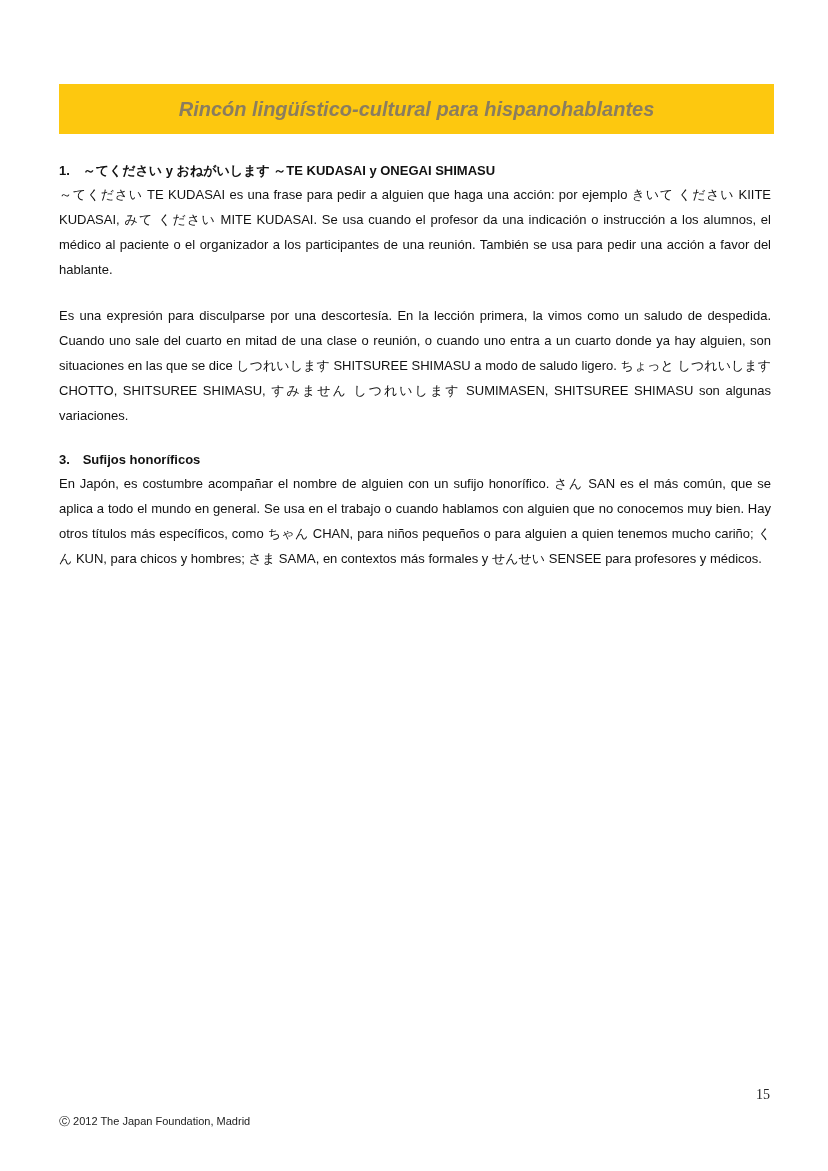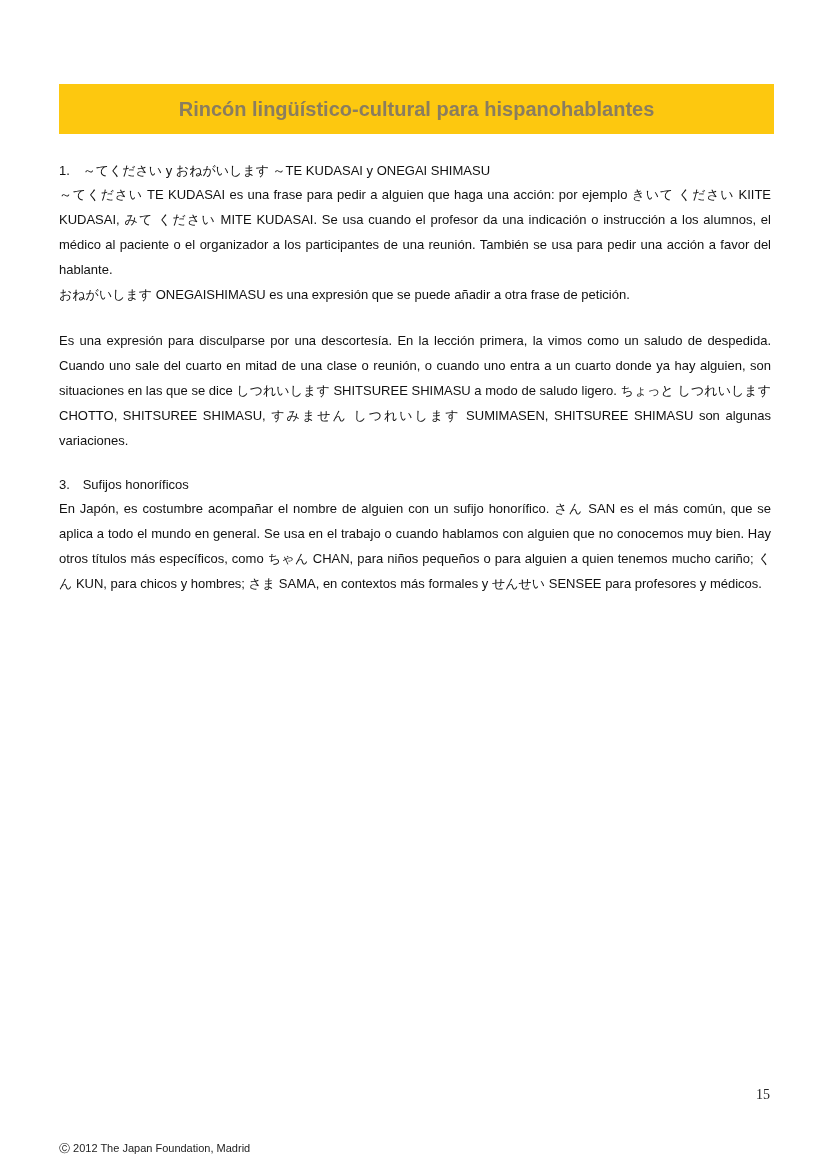--- a/index.html
+++ b/index.html
@@ -18,57 +18,58 @@
     .banner {
       position: absolute;
       left: 59px;
       top: 84px;
       width: 715px;
       height: 50px;
       background: #fdc80f;
       display: flex;
       align-items: center;
       justify-content: center;
+      font-style: italic;
     }
     .banner-title {
       font-size: 20px;
       font-weight: bold;
       color: #8a7d5f;
       letter-spacing: 0px;
     }
     .content {
       position: absolute;
       left: 59px;
       top: 160px;
       width: 712px;
     }
     .section {
       margin-bottom: 21px;
     }
     .section-heading {
       font-size: 13px;
-      font-weight: normal;
+      font-weight: bold;
       line-height: 22px;
       margin: 0;
       white-space: nowrap;
     }
     .section-heading .num {
       display: inline-block;
       width: 20px;
     }
     .para {
       font-size: 13px;
       line-height: 25px;
       margin: 0;
       text-align: justify;
     }
     .footer-left {
       position: absolute;
       left: 59px;
-      top: 1141px;
+      top: 1114px;
       font-size: 11px;
       color: #222;
     }
     .footer-right {
       position: absolute;
       right: 58px;
       top: 1087px;
       font-family: "Liberation Serif", "DejaVu Serif", serif;
       font-size: 14px;
       color: #222;
@@ -83,21 +84,20 @@
 </div>
 
 <div class="content">
 
   <div class="section">
     <h2 class="section-heading">
       <span class="num">1.</span>
       <span>～てください y おねがいします ～TE KUDASAI y ONEGAI SHIMASU</span>
     </h2>
     <p class="para">～てください TE KUDASAI es una frase para pedir a alguien que haga una acción: por ejemplo きいて ください KIITE KUDASAI, みて ください MITE KUDASAI. Se usa cuando el profesor da una indicación o instrucción a los alumnos, el médico al paciente o el organizador a los participantes de una reunión. También se usa para pedir una acción a favor del hablante.</p>
-    <p class="para">おねがいします ONEGAISHIMASU es una expresión que se puede añadir a otra frase de petición.</p>
   </div>
 
   <div class="section">
     <p class="para">Es una expresión para disculparse por una descortesía. En la lección primera, la vimos como un saludo de despedida. Cuando uno sale del cuarto en mitad de una clase o reunión, o cuando uno entra a un cuarto donde ya hay alguien, son situaciones en las que se dice しつれいします SHITSUREE SHIMASU a modo de saludo ligero. ちょっと しつれいします CHOTTO, SHITSUREE SHIMASU, すみません しつれいします SUMIMASEN, SHITSUREE SHIMASU son algunas variaciones.</p>
   </div>
 
   <div class="section">
     <h2 class="section-heading">
       <span class="num">3.</span>
       <span>Sufijos honoríficos</span>

